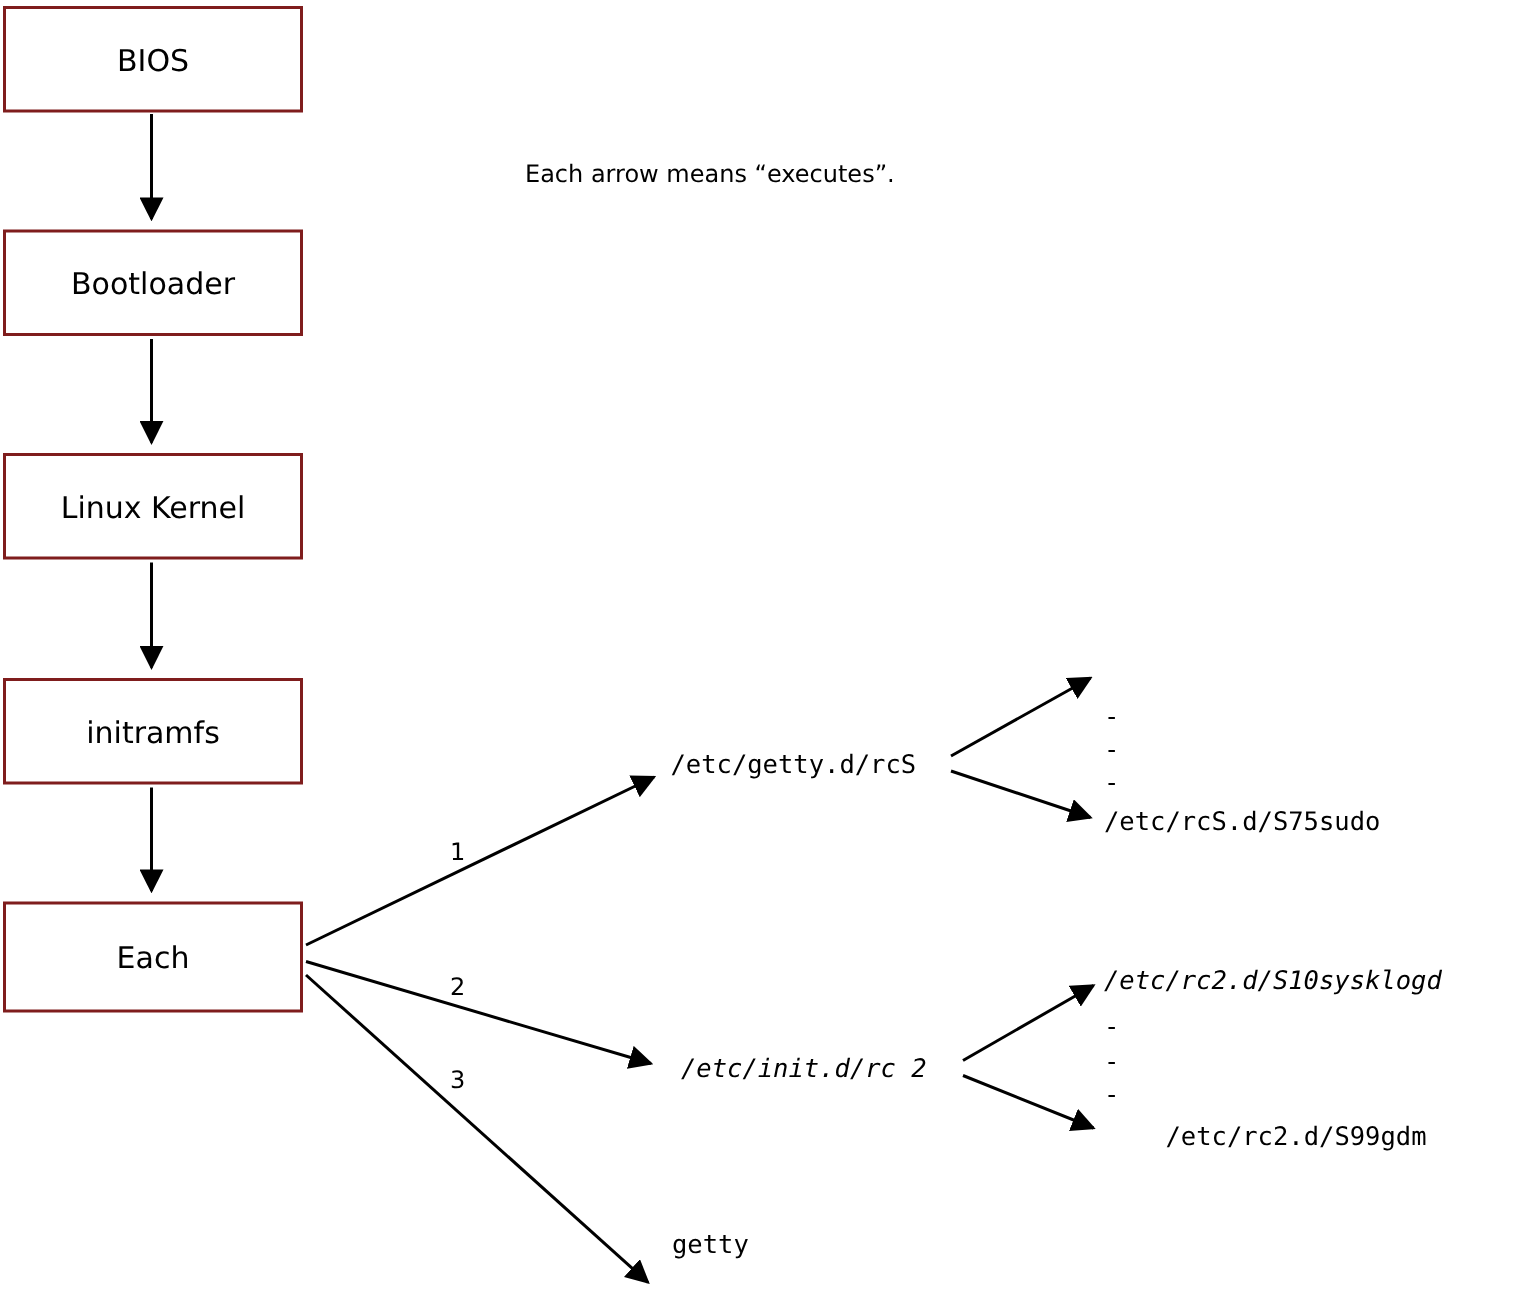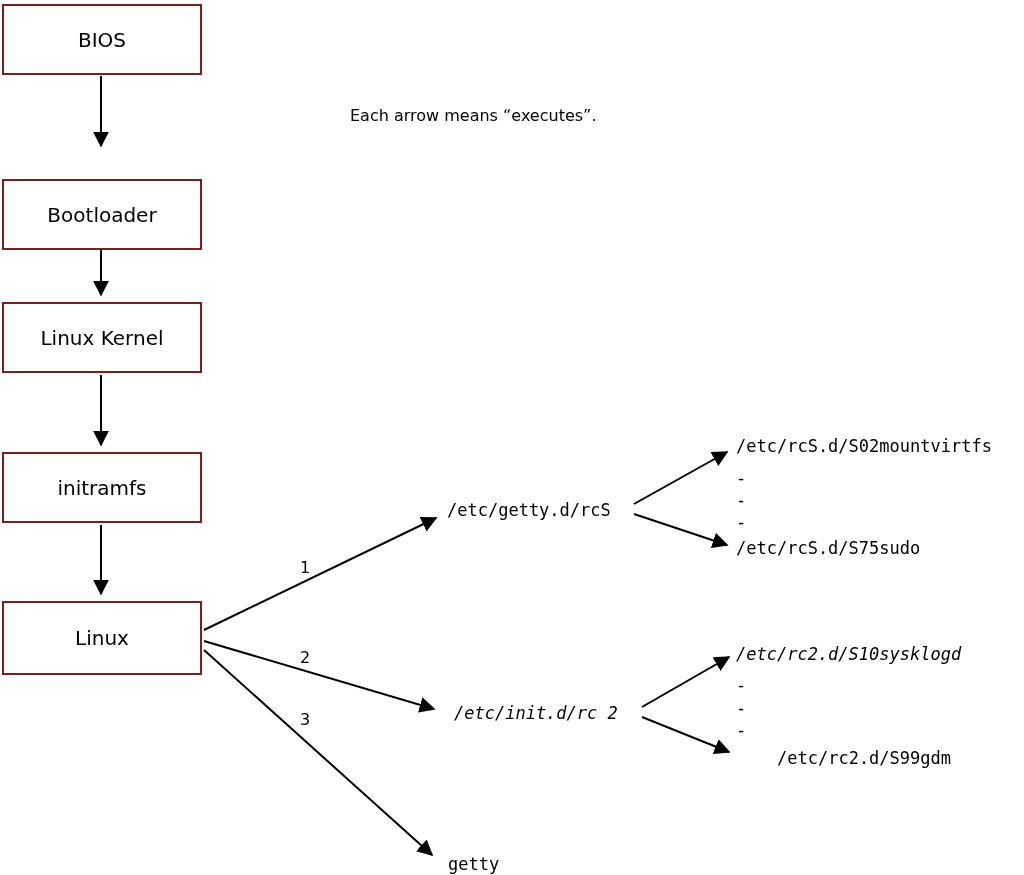--- a/index.html
+++ b/index.html
@@ -78,36 +78,35 @@
     <line x1="204" y1="650" x2="432" y2="855" marker-end="url(#ah)"></line>
 
     <line x1="634" y1="504" x2="727" y2="452" marker-end="url(#ah)"></line>
     <line x1="634" y1="514" x2="727" y2="545" marker-end="url(#ah)"></line>
 
     <line x1="642" y1="707" x2="729" y2="657" marker-end="url(#ah)"></line>
     <line x1="642" y1="717" x2="729" y2="752" marker-end="url(#ah)"></line>
   </svg>
 
   <div class="box" style="top:4px;">BIOS</div>
-  <div class="box" style="top:153px;margin-top:26px;">Bootloader</div>
+  <div class="box" style="top:153px;">Bootloader</div>
   <div class="box" style="top:302px;">Linux Kernel</div>
   <div class="box" style="top:452px;">initramfs</div>
-  <div class="box" style="top:601px;height:74px;">Linux</div>
+  <div class="box" style="top:601px;height:74px;">Each</div>
 
   <div class="label" style="left:350px;top:106px;">Each arrow means “executes”.</div>
 
   <div class="label num" style="left:300px;top:558px;">1</div>
   <div class="label num" style="left:300px;top:648px;">2</div>
   <div class="label num" style="left:300px;top:710px;">3</div>
 
   <div class="label mono" style="left:447px;top:500px;">/etc/getty.d/rcS</div>
   <div class="label mono" style="left:454px;top:703px;font-style:italic;">/etc/init.d/rc 2</div>
-  <div class="label mono" style="left:448px;top:854px;">getty</div>
+  <div class="label mono" style="left:448px;top:820px;">getty</div>
 
-  <div class="label mono" style="left:736px;top:436px;">/etc/rcS.d/S02mountvirtfs</div>
   <div class="label mono" style="left:736px;top:468px;">-</div>
   <div class="label mono" style="left:736px;top:490px;">-</div>
   <div class="label mono" style="left:736px;top:512px;">-</div>
   <div class="label mono" style="left:736px;top:538px;">/etc/rcS.d/S75sudo</div>
 
   <div class="label mono" style="left:736px;top:644px;font-style:italic;">/etc/rc2.d/S10sysklogd</div>
   <div class="label mono" style="left:736px;top:675px;">-</div>
   <div class="label mono" style="left:736px;top:698px;">-</div>
   <div class="label mono" style="left:736px;top:720px;">-</div>
   <div class="label mono" style="left:736px;top:748px;margin-left:41px;">/etc/rc2.d/S99gdm</div>

